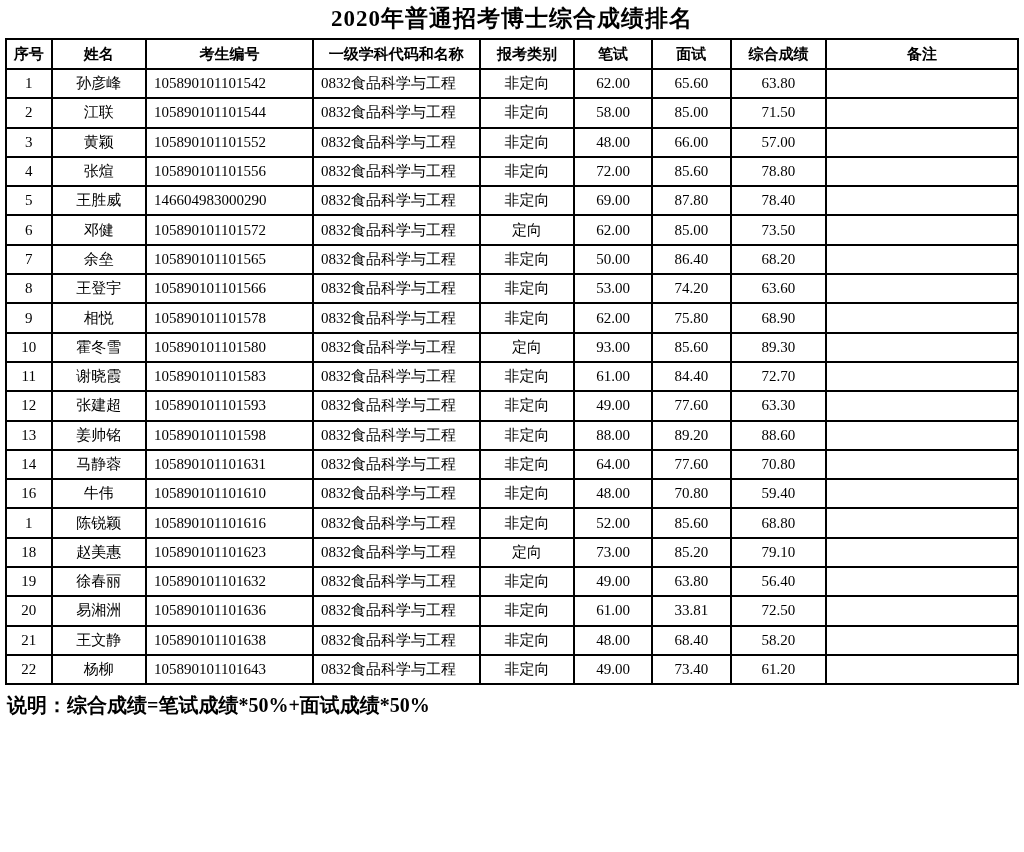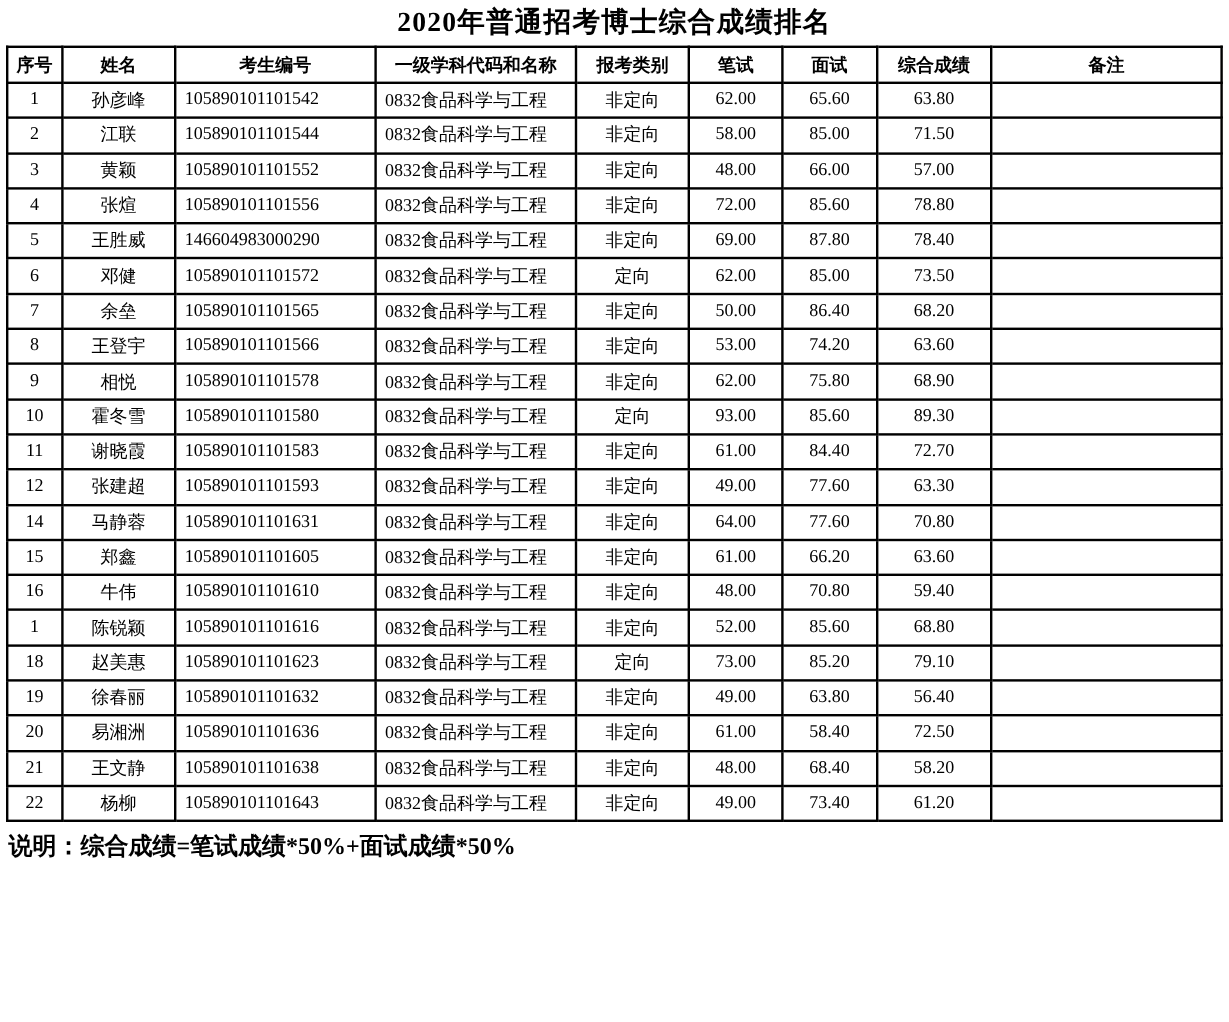--- a/index.html
+++ b/index.html
@@ -220,39 +220,39 @@
           <td class="col-1">张建超</td>
           <td class="col-2">105890101101593</td>
           <td class="col-3">0832食品科学与工程</td>
           <td class="col-4">非定向</td>
           <td class="col-5">49.00</td>
           <td class="col-6">77.60</td>
           <td class="col-7">63.30</td>
           <td class="col-8"></td>
         </tr>
         <tr>
+          <td class="col-0">13</td>
+          <td class="col-1">姜帅铭</td>
+          <td class="col-2">105890101101598</td>
+          <td class="col-3">0832食品科学与工程</td>
+          <td class="col-4">非定向</td>
+          <td class="col-5">88.00</td>
+          <td class="col-6">89.20</td>
+          <td class="col-7">88.60</td>
+          <td class="col-8"></td>
+        </tr>
+        <tr>
           <td class="col-0">14</td>
           <td class="col-1">马静蓉</td>
           <td class="col-2">105890101101631</td>
           <td class="col-3">0832食品科学与工程</td>
           <td class="col-4">非定向</td>
           <td class="col-5">64.00</td>
           <td class="col-6">77.60</td>
           <td class="col-7">70.80</td>
-          <td class="col-8"></td>
-        </tr>
-        <tr>
-          <td class="col-0">15</td>
-          <td class="col-1">郑鑫</td>
-          <td class="col-2">105890101101605</td>
-          <td class="col-3">0832食品科学与工程</td>
-          <td class="col-4">非定向</td>
-          <td class="col-5">61.00</td>
-          <td class="col-6">66.20</td>
-          <td class="col-7">63.60</td>
           <td class="col-8"></td>
         </tr>
         <tr>
           <td class="col-0">16</td>
           <td class="col-1">牛伟</td>
           <td class="col-2">105890101101610</td>
           <td class="col-3">0832食品科学与工程</td>
           <td class="col-4">非定向</td>
           <td class="col-5">48.00</td>
           <td class="col-6">70.80</td>
@@ -292,21 +292,21 @@
           <td class="col-7">56.40</td>
           <td class="col-8"></td>
         </tr>
         <tr>
           <td class="col-0">20</td>
           <td class="col-1">易湘洲</td>
           <td class="col-2">105890101101636</td>
           <td class="col-3">0832食品科学与工程</td>
           <td class="col-4">非定向</td>
           <td class="col-5">61.00</td>
-          <td class="col-6">58.40</td>
+          <td class="col-6">33.81</td>
           <td class="col-7">72.50</td>
           <td class="col-8"></td>
         </tr>
         <tr>
           <td class="col-0">21</td>
           <td class="col-1">王文静</td>
           <td class="col-2">105890101101638</td>
           <td class="col-3">0832食品科学与工程</td>
           <td class="col-4">非定向</td>
           <td class="col-5">48.00</td>

